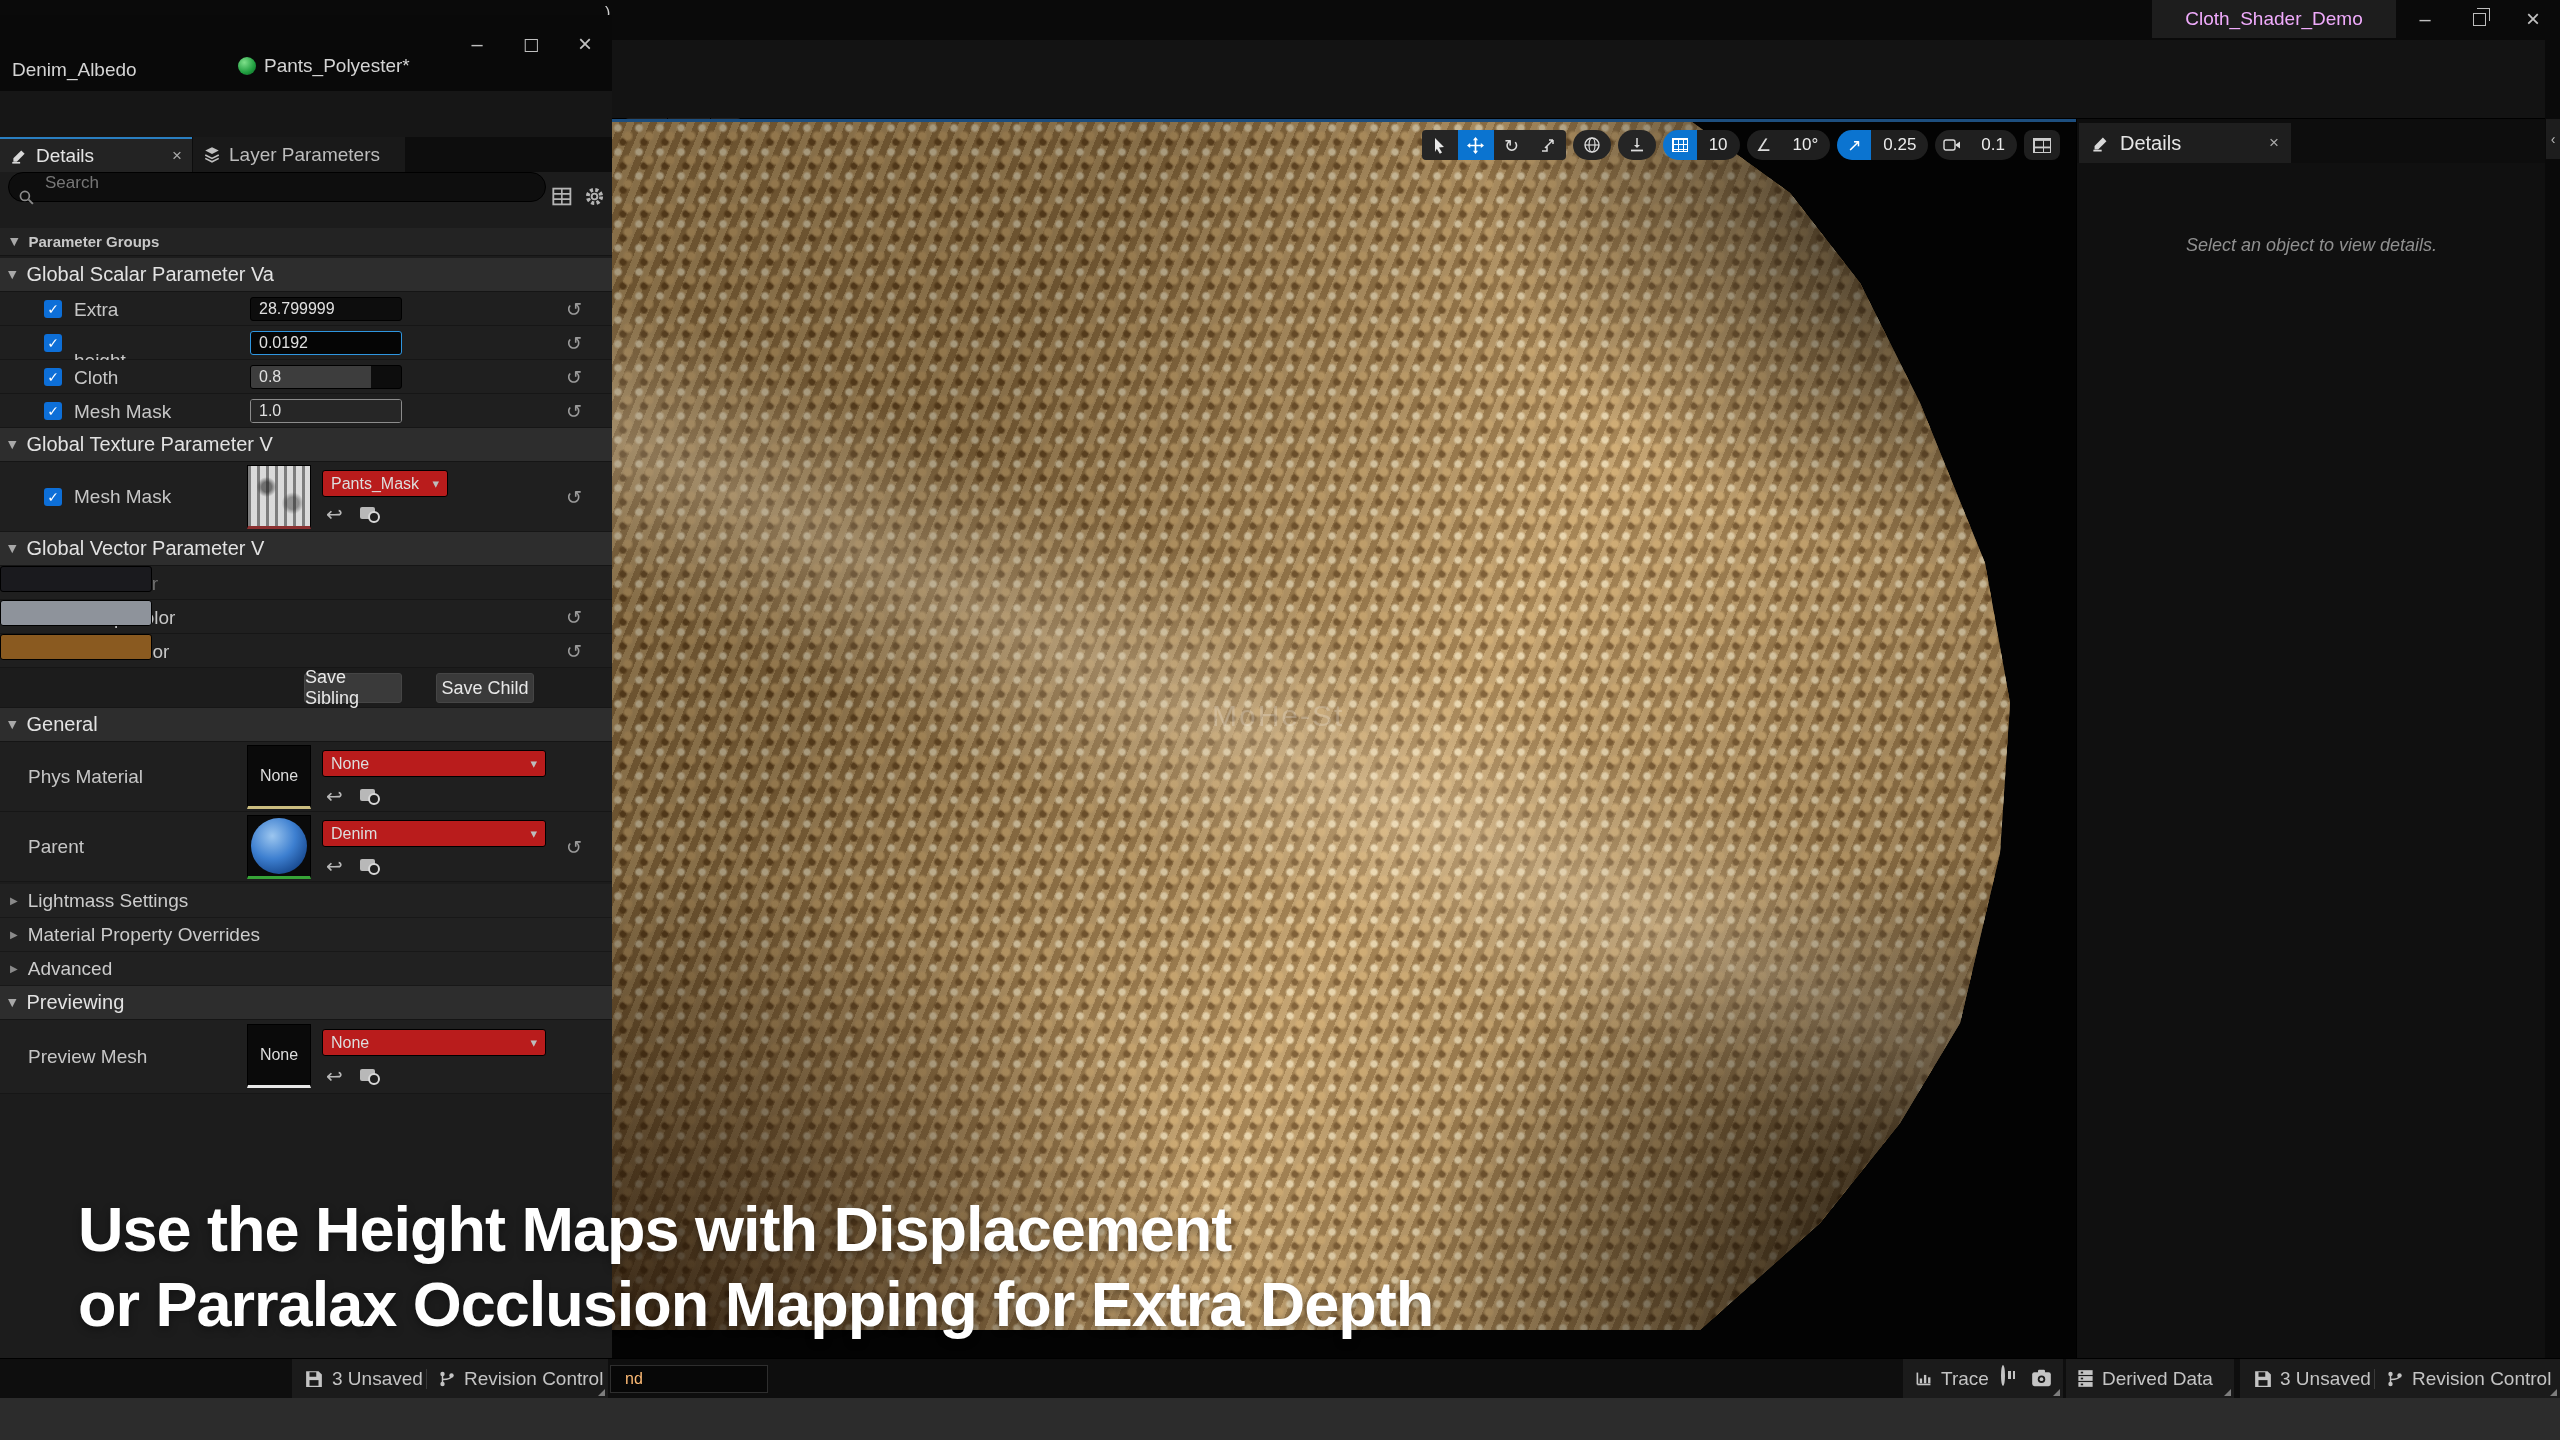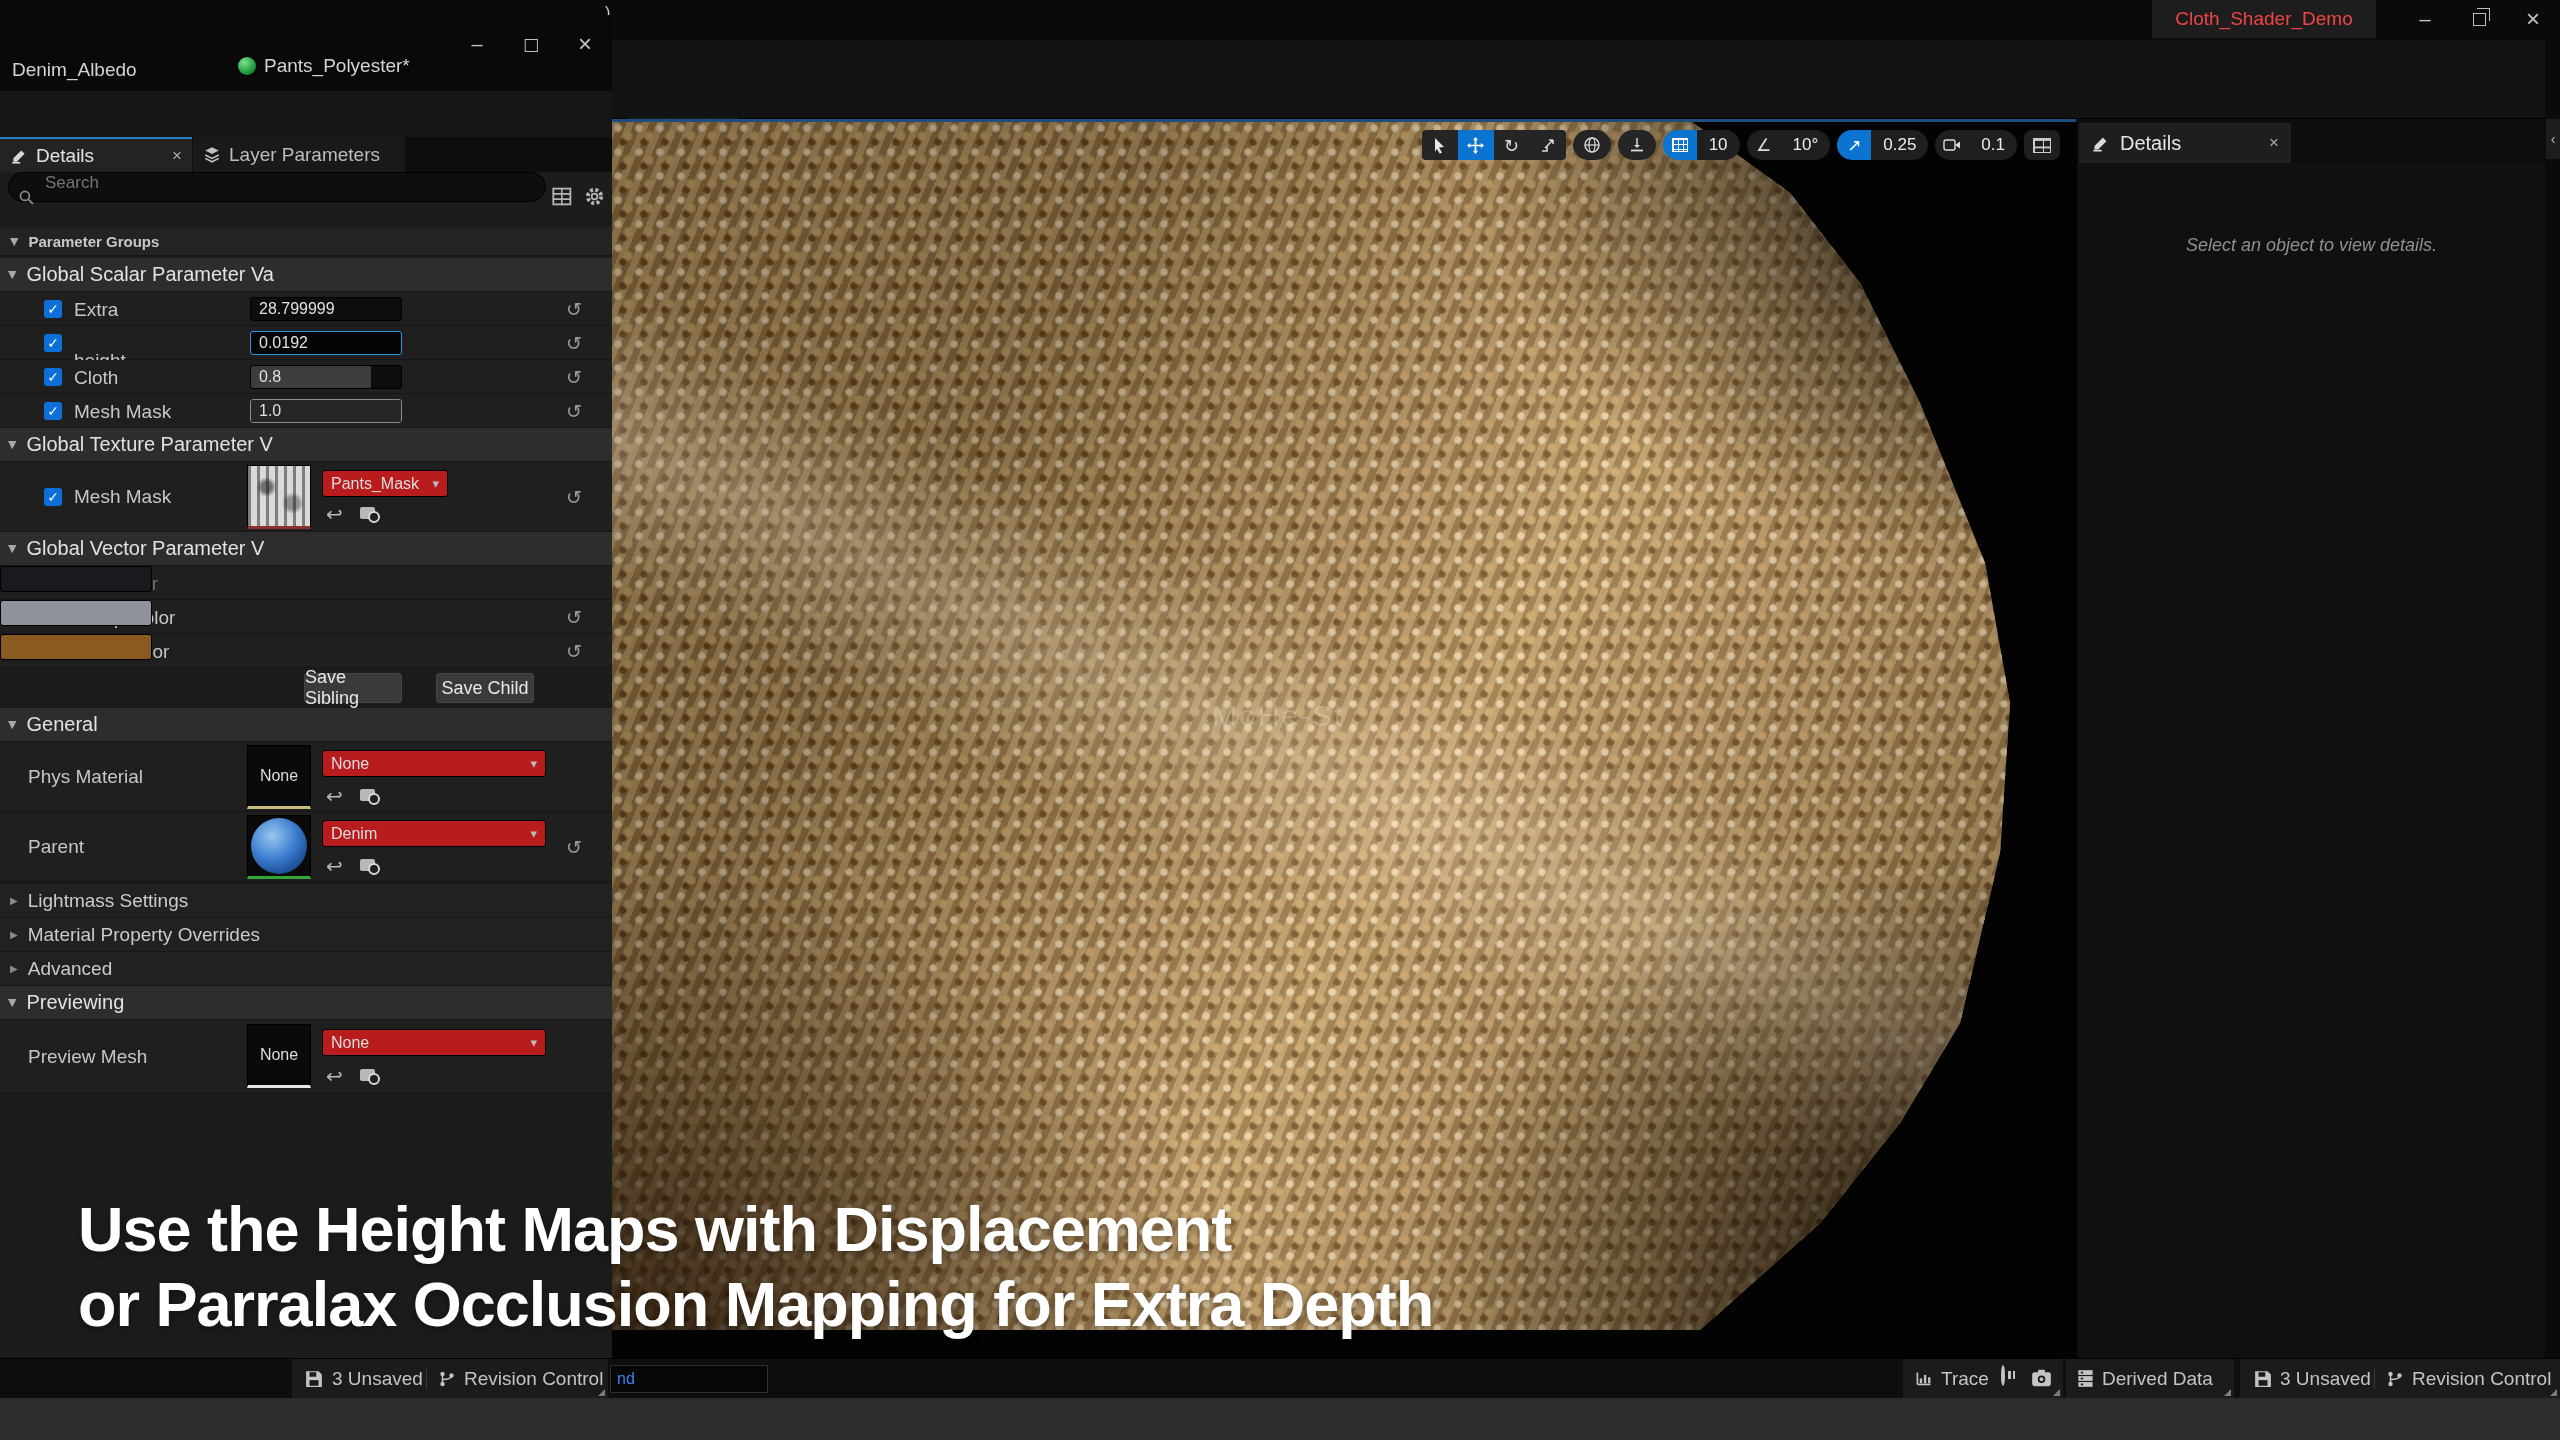--- a/index.html
+++ b/index.html
@@ -4,21 +4,21 @@
 <style>
   * { margin:0; padding:0; box-sizing:border-box; }
   html,body { width:2560px; height:1440px; overflow:hidden; background:#000; }
   body { font-family:"Liberation Sans", sans-serif; color:#c8c8c8; position:relative; }
   .abs { position:absolute; }
   .uni { font-family:"DejaVu Sans", sans-serif; }
   .flexc { display:flex; align-items:center; }
 
   
   .titlebar { left:0; top:0; width:2560px; height:40px; background:#0a0a0a; }
-  .app-tab { left:2152px; top:0; width:224px; height:38px; background:#1d1d1d; display:flex; align-items:center; justify-content:center; font-size:19px; color:#ef4444; }
+  .app-tab { left:2152px; top:0; width:244px; height:38px; background:#1d1d1d; display:flex; align-items:center; justify-content:center; font-size:19px; color:#f0abfc; }
   .winbtn { width:30px; height:30px; top:4px; display:flex; align-items:center; justify-content:center; color:#c0c0c0; font-size:20px; }
   .restore-ic { position:relative; width:13px; height:13px; border:1.5px solid #bdbdbd; }
   .restore-ic::before { content:""; position:absolute; left:3px; top:-6px; width:12px; height:12px; border:1.5px solid #bdbdbd; border-bottom:none; border-left:none; }
 
   
   .main-toolbar { left:0; top:40px; width:2560px; height:79px; background:#131313; border-bottom:1px solid #000; }
   .tbtn { top:78px; height:40px; background:#1e1e1e; display:flex; align-items:center; justify-content:center; }
   .stop-ic { width:14px; height:14px; background:#9c9c9c; }
   .label-btn { color:#cfcfcf; font-size:20px; gap:8px; }
   .chev { font-size:13px; color:#bdbdbd; }
@@ -104,21 +104,21 @@
   .rp-msg { width:100%; text-align:center; top:72px; font-style:italic; font-size:18px; color:#909090; }
   .rstrip { left:2545px; top:40px; width:15px; height:1318px; background:#0a0a0a; }
   .collapse-btn { left:2546px; top:119px; width:14px; height:40px; background:#1d1d1d; color:#bbb; display:flex; align-items:center; justify-content:center; font-size:14px; }
 
   
   .statusbar { left:0; top:1358px; width:2560px; height:40px; background:#0e0e0e; border-top:1px solid #000; }
   .seg { position:absolute; top:0; height:40px; background:#1b1b1b; }
   .seg .stxt { position:absolute; top:0; height:40px; display:flex; align-items:center; font-size:19px; color:#c4c4c4; }
   .vdiv { position:absolute; top:10px; width:1px; height:20px; background:#3a3a3a; }
   .corner { position:absolute; right:3px; bottom:3px; width:0; height:0; border-left:7px solid transparent; border-bottom:7px solid #7d7d7d; }
-  .console { left:610px; top:6px; width:158px; height:28px; background:#070707; border:1px solid #2e2e2e; font-size:16px; color:#3b82f6; display:flex; align-items:center; padding-left:6px; }
+  .console { left:610px; top:6px; width:158px; height:28px; background:#070707; border:1px solid #2e2e2e; font-size:16px; color:#fdba74; display:flex; align-items:center; padding-left:14px; }
   .pause-ic { position:relative; width:20px; height:20px; border:2px solid #c4c4c4; border-radius:50%; }
   .pause-ic::before, .pause-ic::after { content:""; position:absolute; top:4px; width:2.5px; height:8px; background:#c4c4c4; }
   .pause-ic::before { left:5px; } .pause-ic::after { left:9.5px; }
 
   .bottomstrip { left:0; top:1398px; width:2560px; height:42px; background:#2c2c2c; }
 
   
   .caption { left:78px; top:1192px; width:2200px; font-weight:bold; font-size:63px; line-height:75px; color:#fff; letter-spacing:-1px; text-shadow:0 3px 8px rgba(0,0,0,.35); z-index:50; }
 
   svg { display:block; }

